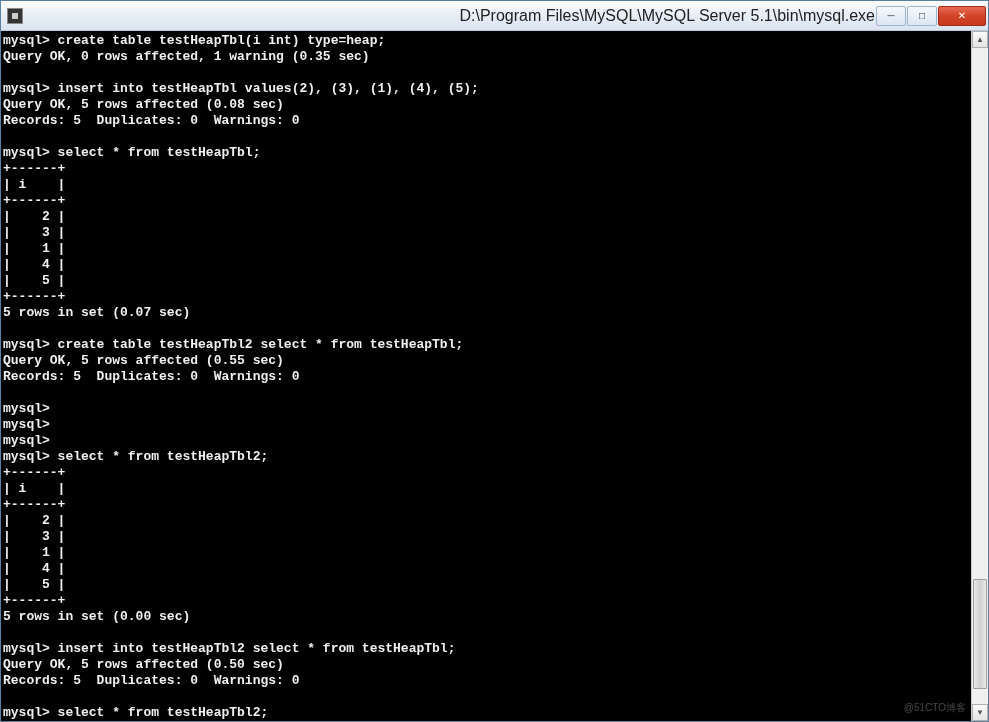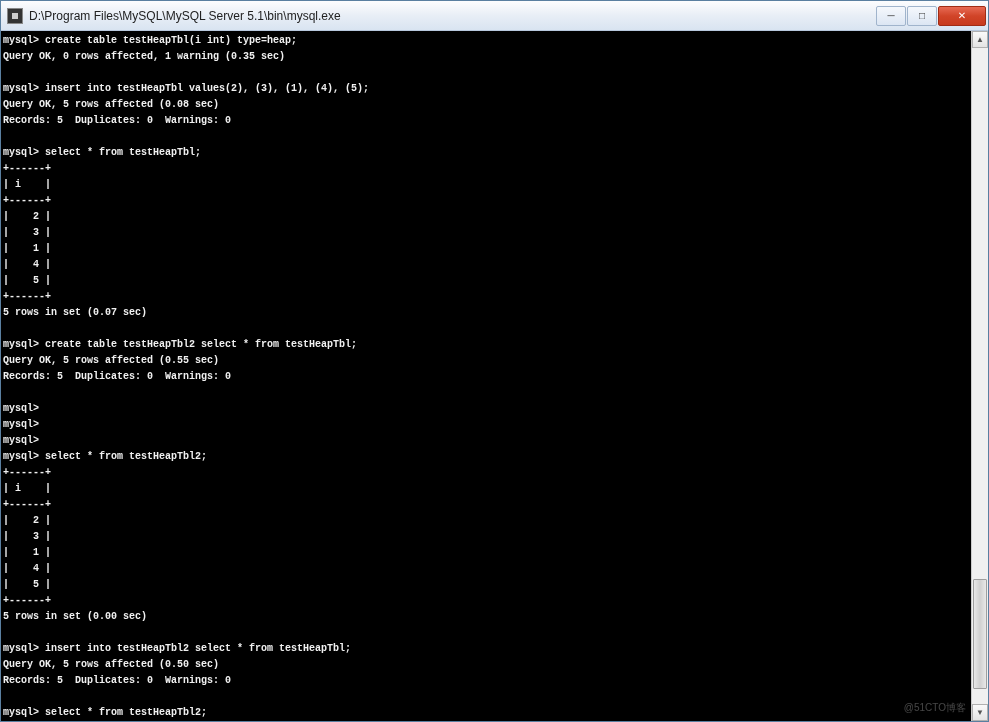--- a/index.html
+++ b/index.html
@@ -31,21 +31,22 @@
       justify-content: center;
     }
     .app-icon::after {
       content: "";
       width: 6px; height: 6px;
       background: #ccc;
     }
     .title-text {
       flex: 1;
       color: #222;
-      font-size: 12px;
+      font-size: 16px;
+      text-align: right;
     }
     .win-controls {
       display: flex;
       gap: 0;
     }
     .win-btn {
       width: 30px; height: 20px;
       background: linear-gradient(to bottom, #f5f8fc, #dce6f3);
       border: 1px solid #a0b4cc;
       border-radius: 2px;
@@ -66,21 +67,21 @@
       position: relative;
       height: calc(100% - 30px);
       background: #000;
       display: flex;
     }
     .console {
       flex: 1;
       background: #000;
       color: #f0f0f0;
       font-family: "Consolas", "Courier New", monospace;
-      font-size: 10px;
+      font-size: 13px;
       line-height: 16px;
       padding: 2px 11px 2px 2px;
       white-space: pre;
       overflow: hidden;
       font-weight: bold;
       letter-spacing: 0px;
     }
     .scrollbar {
       width: 17px;
       height: 100%;

